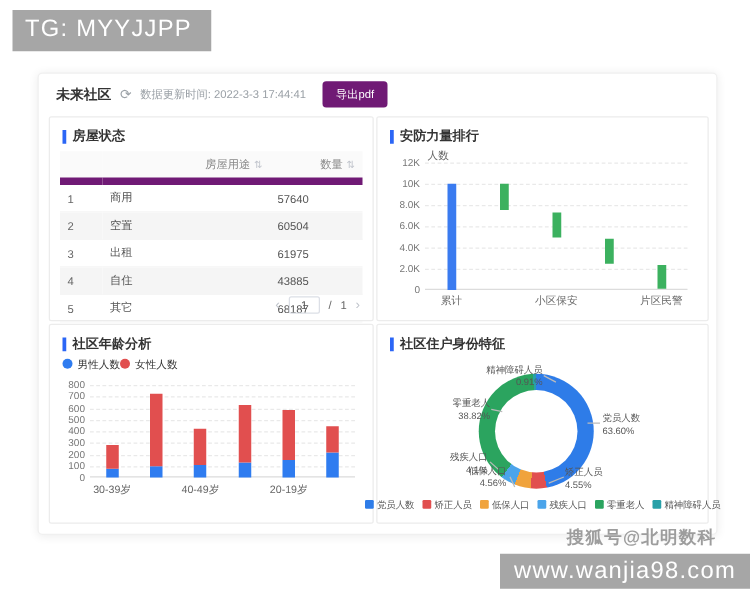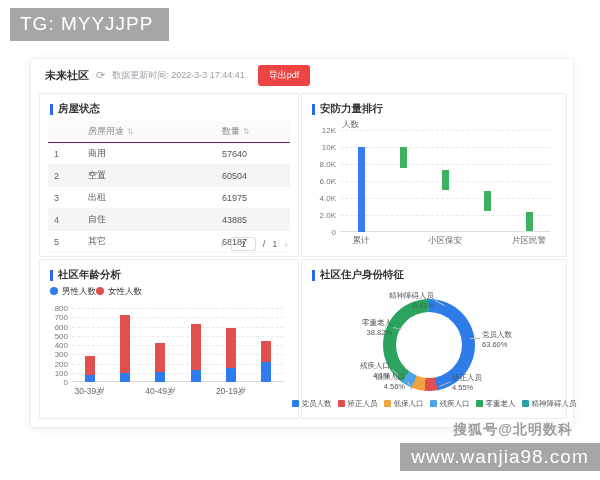--- a/index.html
+++ b/index.html
@@ -8,35 +8,35 @@
   
   .wm-top{position:absolute;left:10px;top:8px;background:#a6a6a6;color:#fff;
           font-size:19px;padding:5px 16px 6px 10px;letter-spacing:1px}
   
   .card{position:absolute;left:30px;top:58px;width:542px;height:368px;background:#fff;
         border:1px solid #f0f0f0;border-radius:4px;box-shadow:0 1px 8px rgba(0,0,0,.07)}
   .card-header{display:flex;align-items:center;height:32px;padding:0 14px;gap:7px}
   .app-title{font-size:11px;font-weight:bold;color:#333}
   .refresh-icon{color:#9aa0a6;font-size:11px}
   .refresh-text{color:#9aa0a6;font-size:9px}
-  .export-btn{background:#ef4444;color:#fff;font-size:9px;border:none;border-radius:3px;
+  .export-btn{background:#701a75;color:#fff;font-size:9px;border:none;border-radius:3px;
               padding:4px 11px;margin-left:6px;cursor:pointer}
   .panel{position:absolute;border:1px solid #ececec;border-radius:2px;background:#fff}
   #p1{left:8px;top:34px;width:258px;height:162px}
   #p2{left:270px;top:34px;width:264px;height:162px}
   #p3{left:8px;top:200px;width:258px;height:158px}
   #p4{left:270px;top:200px;width:264px;height:158px}
   .ptitle{display:flex;align-items:center;gap:5px;padding:8px 10px 0}
   .accent{width:3px;height:11px;background:#2b66f6;flex:0 0 3px}
   .ptitle span{font-size:10.5px;font-weight:bold;color:#333}
   
   table.tbl{position:absolute;left:8px;top:27px;width:242px;border-collapse:collapse;
             font-size:9px;color:#555}
-  .tbl th{background:#fafafa;color:#888;font-weight:normal;text-align:left;
-          padding:4px 6px;border-bottom:1px solid #701a75}
+  .tbl th{background:#fafafa;color:#888;font-weight:normal;text-align:right;
+          padding:4px 6px;border-bottom:6px solid #701a75}
   .tbl td{padding:4px 6px;border-bottom:1px solid #f5f5f5}
   .tbl tr.alt td{background:#f5f5f5}
   .tbl .idx{width:22px;color:#666}
   .tbl .use{width:122px}
   .sort{color:#c0c4cc;font-size:8px;margin-left:3px;cursor:pointer}
   .pager{position:absolute;right:10px;bottom:5px;display:flex;align-items:center;gap:7px;
          font-size:9px;color:#666}
   .pg-arrow{color:#c0c4cc;font-size:11px;cursor:pointer}
   .page-box{border:1px solid #dcdfe6;border-radius:2px;padding:1px 8px;min-width:7px;
             text-align:center;color:#555;cursor:text}

